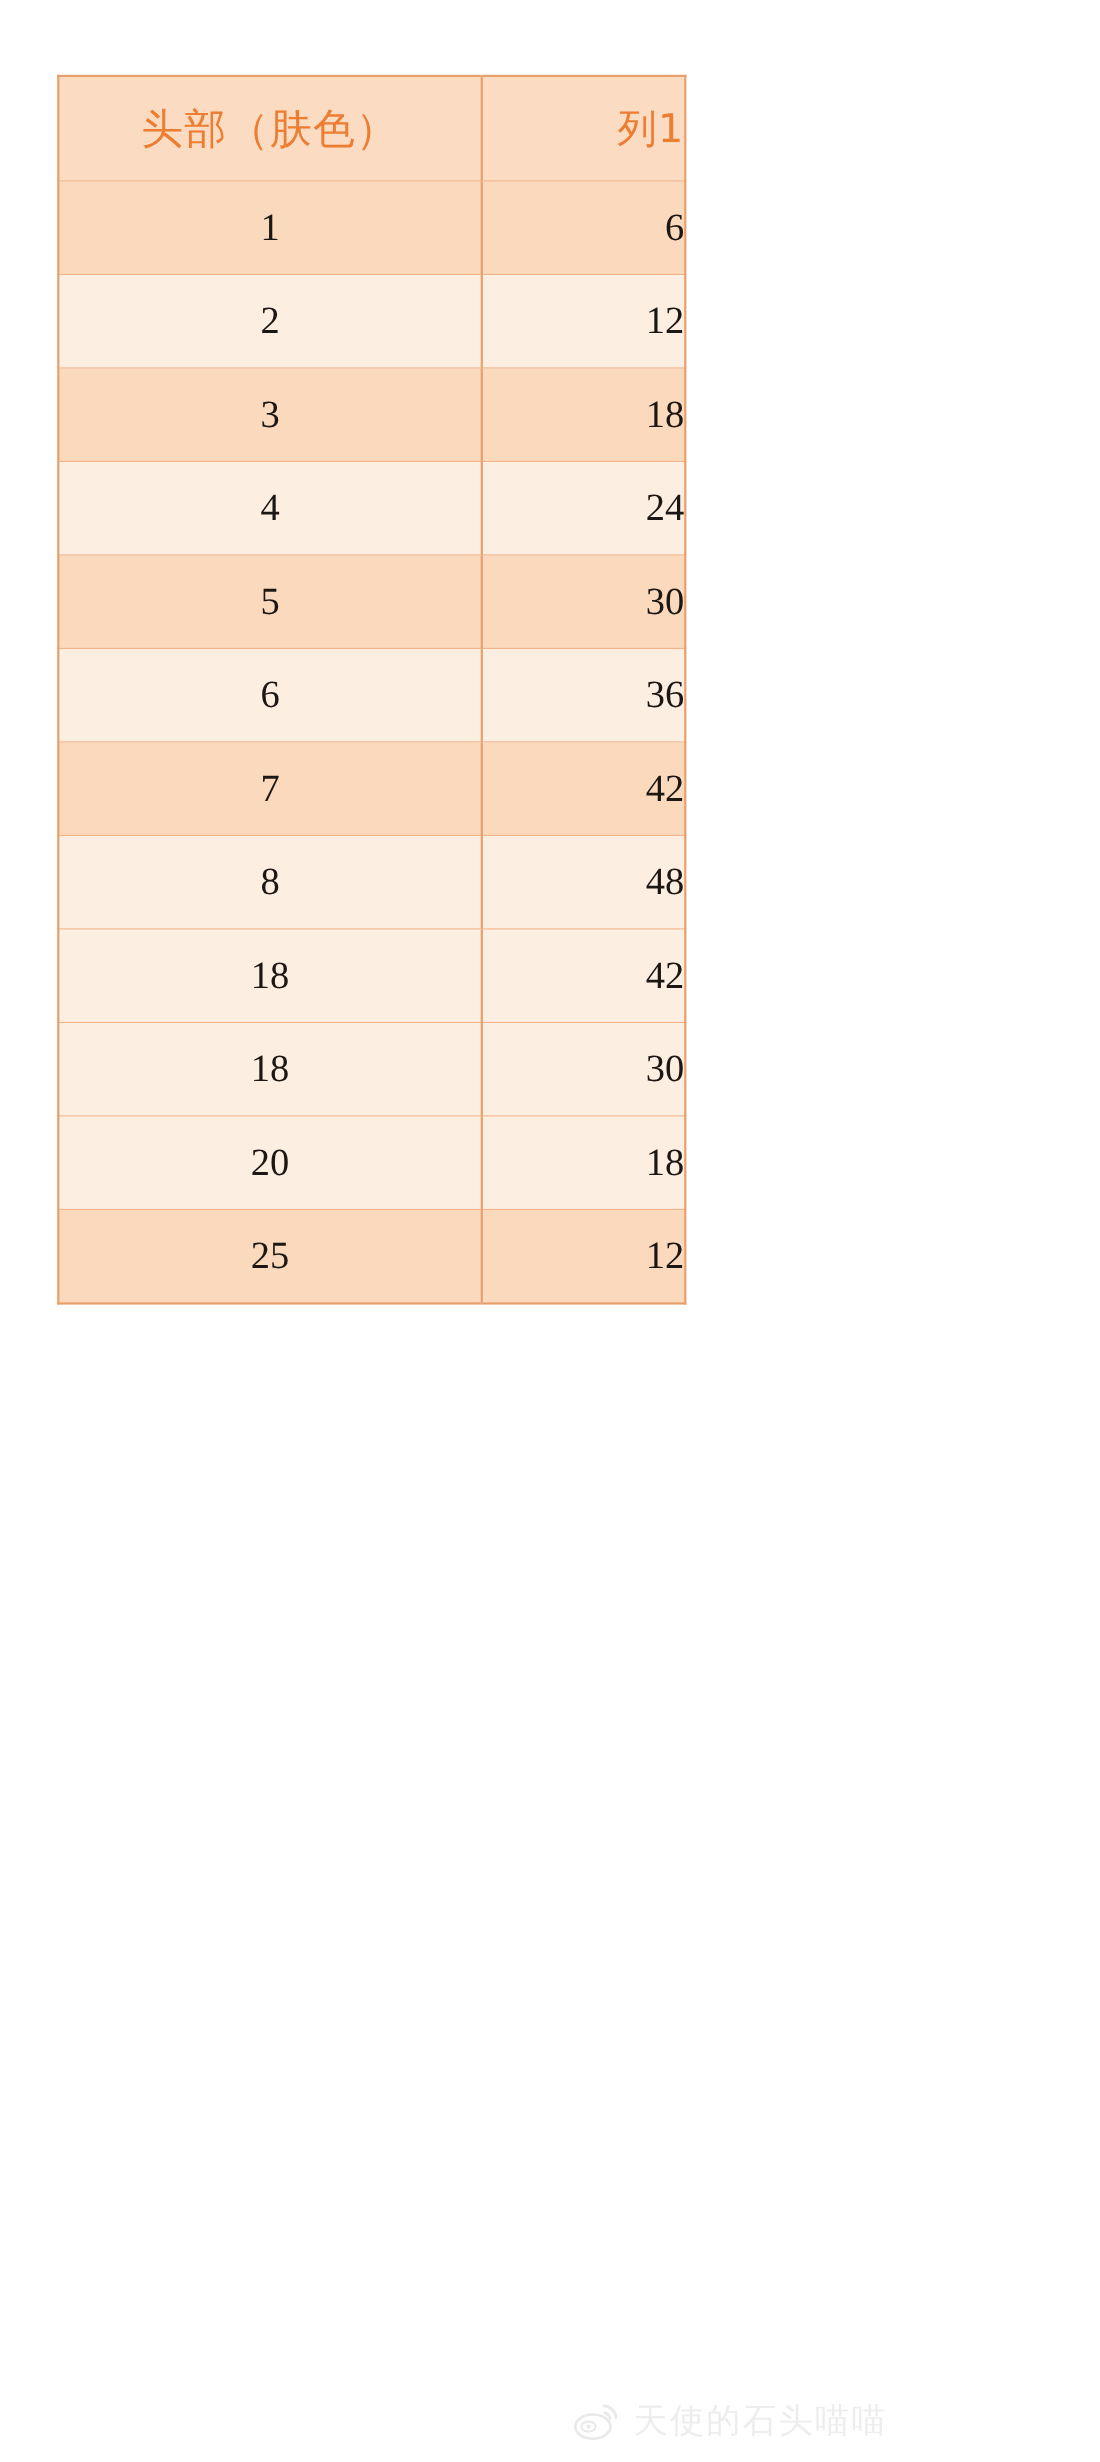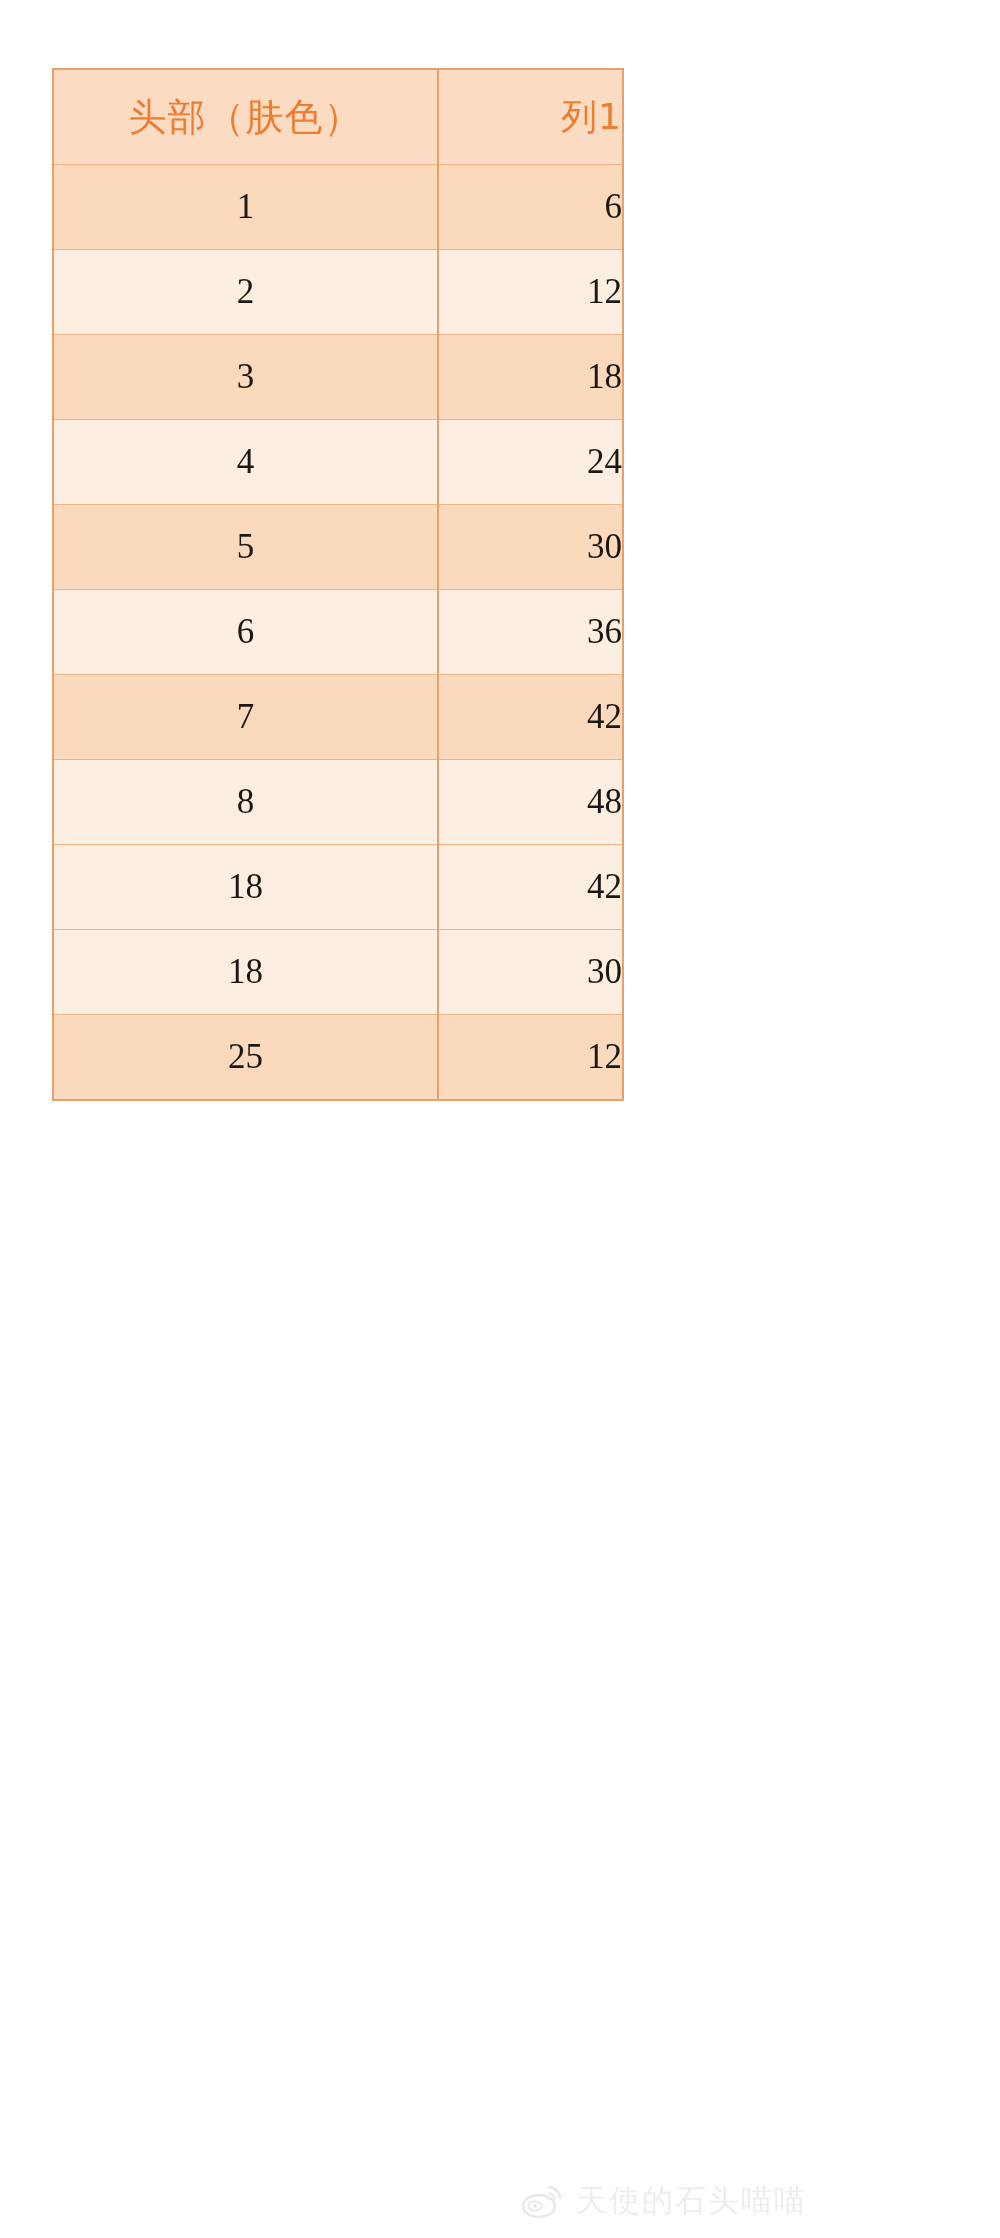--- a/index.html
+++ b/index.html
@@ -157,20 +157,24 @@
             <td class="col-sep">48</td>
           </tr>
           <tr class="row-light">
             <td>18</td>
             <td class="col-sep">42</td>
           </tr>
           <tr class="row-light">
             <td>18</td>
             <td class="col-sep">30</td>
           </tr>
+          <tr class="row-light">
+            <td>20</td>
+            <td class="col-sep">18</td>
+          </tr>
           <tr class="row-dark">
             <td>25</td>
             <td class="col-sep">12</td>
           </tr>
         </tbody>
     </table>
   </div>
 
   <div class="watermark">
     <span class="wm-logo">

